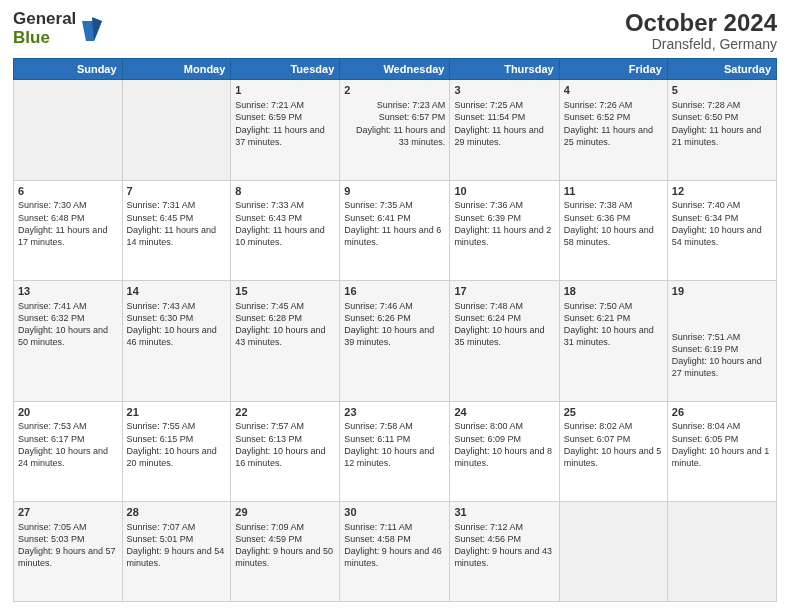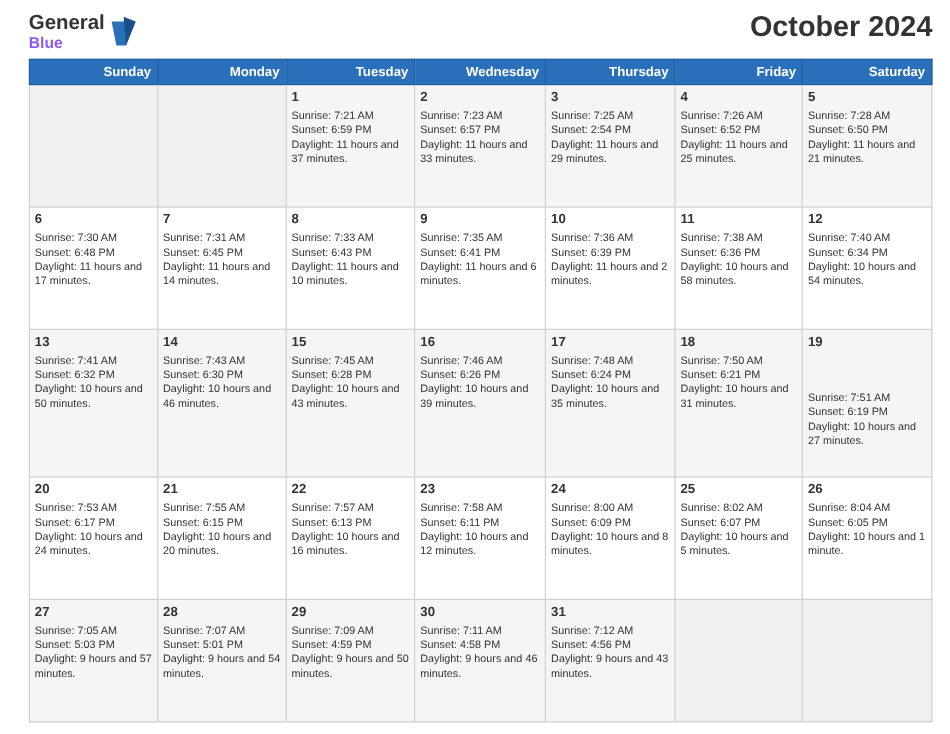--- a/index.html
+++ b/index.html
@@ -6,21 +6,21 @@
     body {
       font-family: Arial, sans-serif;
       background: #fff;
       width: 792px;
       height: 612px;
       overflow: hidden;
     }
     .page {
       width: 792px;
       height: 612px;
-      padding: 10px 15px 10px 24px;
+      padding: 10px 15px 10px 13px;
       display: flex;
       flex-direction: column;
     }
     .header {
       display: flex;
       justify-content: space-between;
       align-items: flex-start;
       margin-bottom: 6px;
     }
     .logo {
@@ -105,29 +105,30 @@
     }
   </style>
 </head>
 <body>
 
 <div class="page">
   <div class="header">
     <div class="logo">
       <div class="logo-text">
         <span style="font-size:17px;font-weight:bold;color:#333;">General</span>
-        <span style="font-size:13px;font-weight:bold;color:#8b5cf6;">Blue</span>
+        <span style="font-size:17px;font-weight:bold;color:#4d7c0f;">Blue</span>
       </div>
       <svg class="logo-icon" viewBox="0 0 24 28" xmlns="http://www.w3.org/2000/svg">
         <polygon points="2,6 22,6 14,26 6,26" fill="#2a6fba"></polygon>
         <polygon points="12,2 22,6 14,26" fill="#1a4f8a"></polygon>
       </svg>
     </div>
     <div class="title-area">
       <div class="month-title">October 2024</div>
+      <div class="location">Dransfeld, Germany</div>
     </div>
   </div>
 
   <table class="calendar">
     <thead>
       <tr class="header-row">
         <th>Sunday</th>
         <th>Monday</th>
         <th>Tuesday</th>
         <th>Wednesday</th>
@@ -141,28 +142,28 @@
           <td class="empty"></td>
           <td class="empty"></td>
           <td>
             <span class="day-num">1</span>
             <div class="day-info" style="white-space: pre-line;">Sunrise: 7:21 AM
 Sunset: 6:59 PM
 Daylight: 11 hours and 37 minutes.</div>
           </td>
           <td>
             <span class="day-num">2</span>
-            <div class="day-info" style="white-space: pre-line;">Sunrise: 7:23 AM
+            <div class="day-info" style="white-space: pre-line; text-align: right;">Sunrise: 7:23 AM
 Sunset: 6:57 PM
 Daylight: 11 hours and 33 minutes.</div>
           </td>
           <td>
             <span class="day-num">3</span>
             <div class="day-info" style="white-space: pre-line;">Sunrise: 7:25 AM
-Sunset: 2:54 PM
+Sunset: 11:54 PM
 Daylight: 11 hours and 29 minutes.</div>
           </td>
           <td>
             <span class="day-num">4</span>
             <div class="day-info" style="white-space: pre-line;">Sunrise: 7:26 AM
 Sunset: 6:52 PM
 Daylight: 11 hours and 25 minutes.</div>
           </td>
           <td>
             <span class="day-num">5</span>

